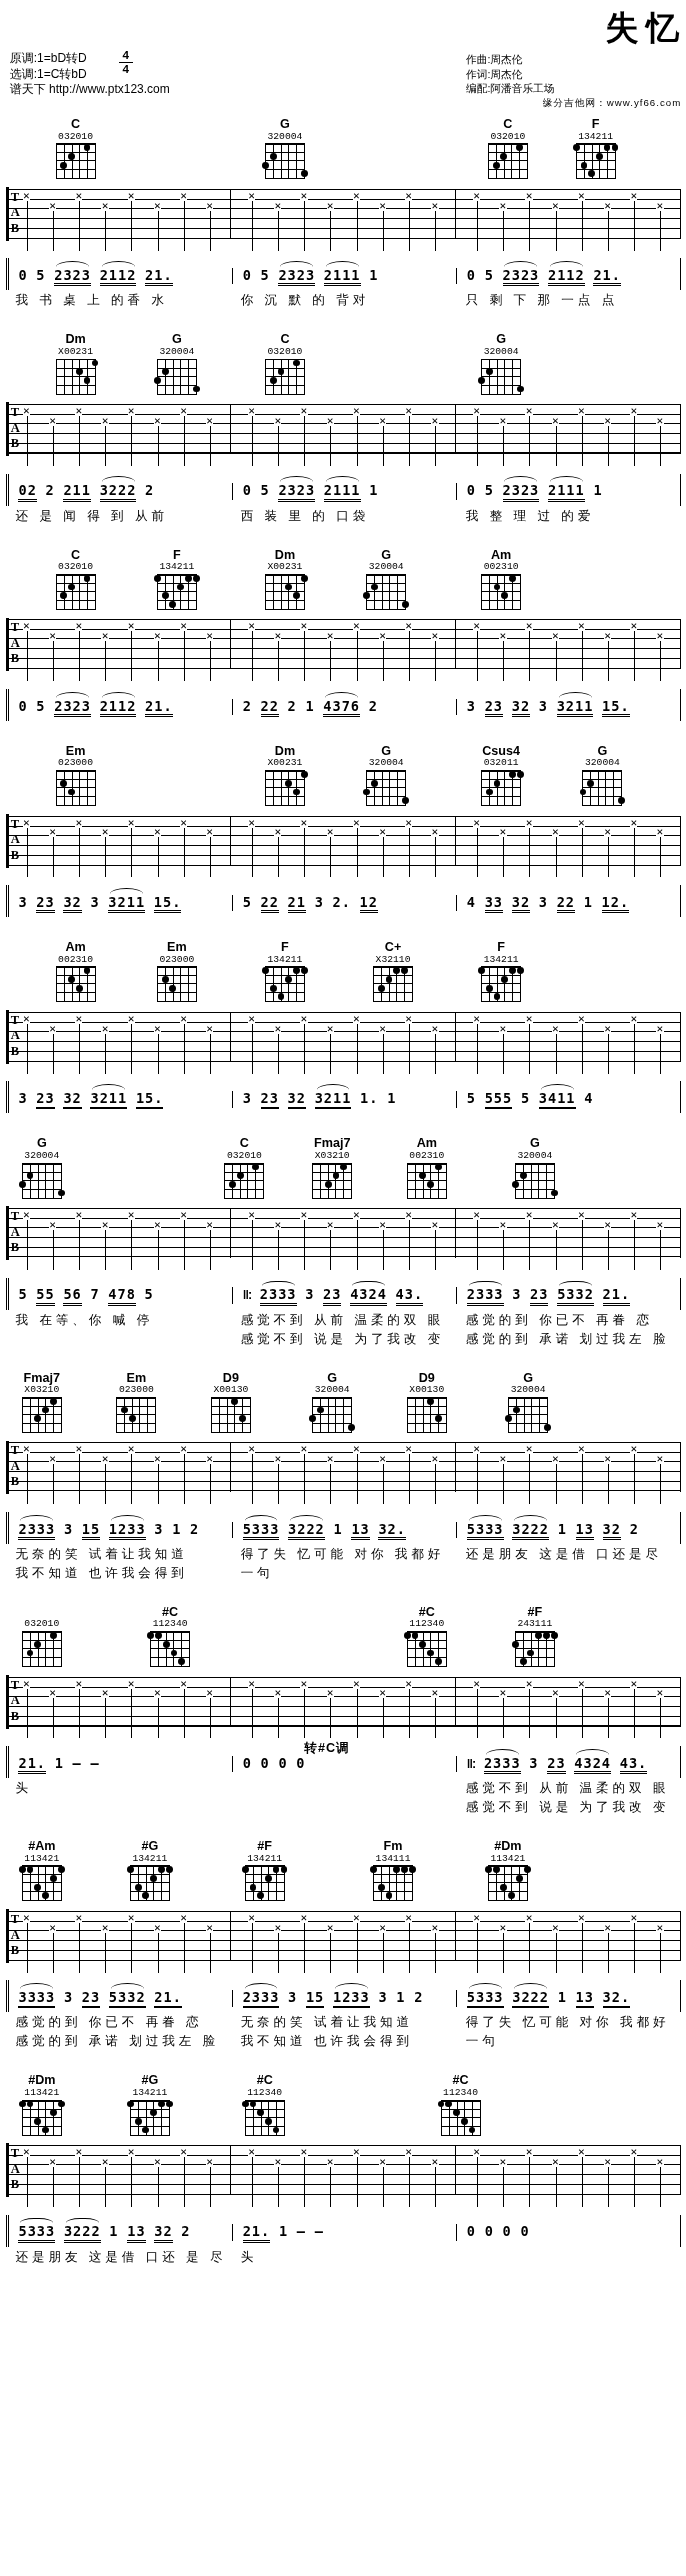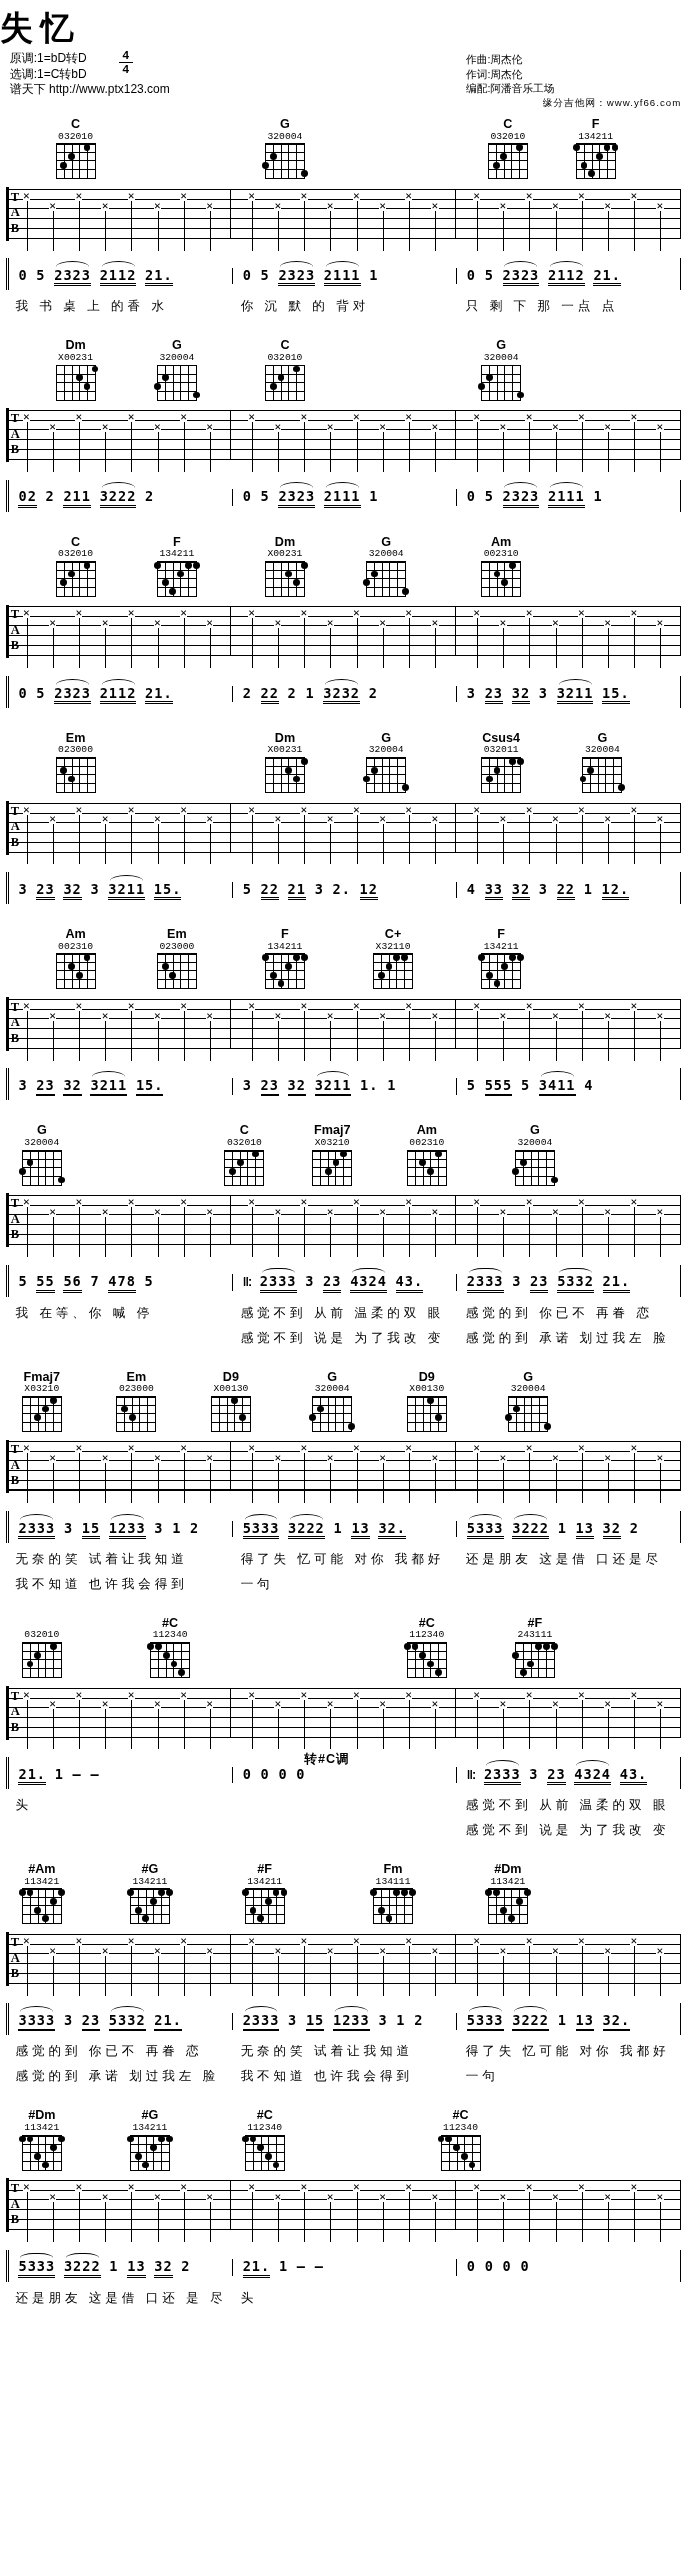--- a/index.html
+++ b/index.html
@@ -1,21 +1,21 @@
 <!DOCTYPE html>
 <html><head>
 <meta charset="utf-8">
 <style>
   html,body{margin:0;padding:0;}
   body{width:687px;height:2576px;background:#fff;color:#000;
        font-family:"Liberation Sans",sans-serif;position:relative;overflow:hidden;}
 
   
   .header{position:relative;height:117px;}
-  .title{position:absolute;left:0;right:0;top:5.8px;text-align:left;
+  .title{position:absolute;left:0;right:0;top:5.8px;text-align:right;
          font-size:33px;font-weight:bold;letter-spacing:7.8px;}
   .subtitle{position:absolute;left:0;right:0;top:46px;text-align:center;font-size:13.6px;}
   .meta-left{position:absolute;left:9.7px;top:51px;font-size:12px;line-height:15.5px;}
   .timesig{position:absolute;left:119px;top:49px;width:13.6px;text-align:center;
            font-size:11.7px;font-weight:bold;line-height:12.6px;}
   .timesig .tnum{border-bottom:1px solid #000;}
   .meta-right{position:absolute;left:466px;top:52px;font-size:10.7px;line-height:14.6px;}
   .site-right{position:absolute;right:5.8px;top:97px;font-size:9.7px;letter-spacing:1px;}
 
   
@@ -50,21 +50,21 @@
   .nums .m + .m{border-left:1px solid #000;}
   .tk{font-family:"DejaVu Sans Mono",monospace;font-size:13.6px;font-weight:bold;
       letter-spacing:1px;position:relative;line-height:15.5px;}
   .tk.g{border-bottom:1px solid #000;}
   .tk.g::after{content:"";position:absolute;left:0;right:0;bottom:-2.9px;height:1px;background:#000;}
   .tk.arc::before{content:"";position:absolute;left:1.9px;right:1.9px;top:-6.8px;height:4.9px;
       border-top:1px solid #000;border-radius:50% 50% 0 0/100% 100% 0 0;}
   .rpt{font-weight:bold;font-size:12.6px;letter-spacing:-1px;}
   .mod-note{position:absolute;top:-15.5px;left:32%;font-size:12.6px;font-weight:bold;letter-spacing:1px;}
 
-  .lyr{display:flex;margin-top:8px;}
+  .lyr{display:flex;margin-top:2px;}
   .lyr .m{flex:1;padding:0 9.7px;font-size:12.6px;letter-spacing:3.9px;
           white-space:nowrap;overflow:hidden;}
 </style>
 </head>
 <body>
 
 <div class="header">
   <div class="title">失忆</div>
   <div class="meta-left">
     <div>原调:1=bD转D</div>
@@ -280,20 +280,25 @@
           <div class="tk">1</div>
         </div>
         <div class="m">
           <div class="tk">0</div>
           <div class="tk">5</div>
           <div class="tk g arc">2323</div>
           <div class="tk g arc">2111</div>
           <div class="tk">1</div>
         </div>
       </div>
+      <div class="lyr">
+        <div class="m">还 是 闻 得 到 从前</div>
+        <div class="m">西 装 里 的 口袋</div>
+        <div class="m">我 整 理 过 的爱</div>
+      </div>
     </div>
     <div class="system">
       <div class="chord-row">
         <div class="chord" style="left: 7%;">
           <div class="chord-name">C</div>
           <div class="chord-fing">032010</div>
           <div class="chord-grid">
             <div class="chord-dot" style="left: 4.9px; top: 18.5px;"></div>
             <div class="chord-dot" style="left: 12.6px; top: 9.7px;"></div>
             <div class="chord-dot" style="left: 28px; top: 1px;"></div>
@@ -380,21 +385,21 @@
           <div class="tk">5</div>
           <div class="tk g arc">2323</div>
           <div class="tk g arc">2112</div>
           <div class="tk g">21.</div>
         </div>
         <div class="m">
           <div class="tk">2</div>
           <div class="tk g">22</div>
           <div class="tk">2</div>
           <div class="tk">1</div>
-          <div class="tk g arc">3232</div>
+          <div class="tk g arc">4376</div>
           <div class="tk">2</div>
         </div>
         <div class="m">
           <div class="tk">3</div>
           <div class="tk g">23</div>
           <div class="tk g">32</div>
           <div class="tk">3</div>
           <div class="tk g arc">3211</div>
           <div class="tk g">15.</div>
         </div>

